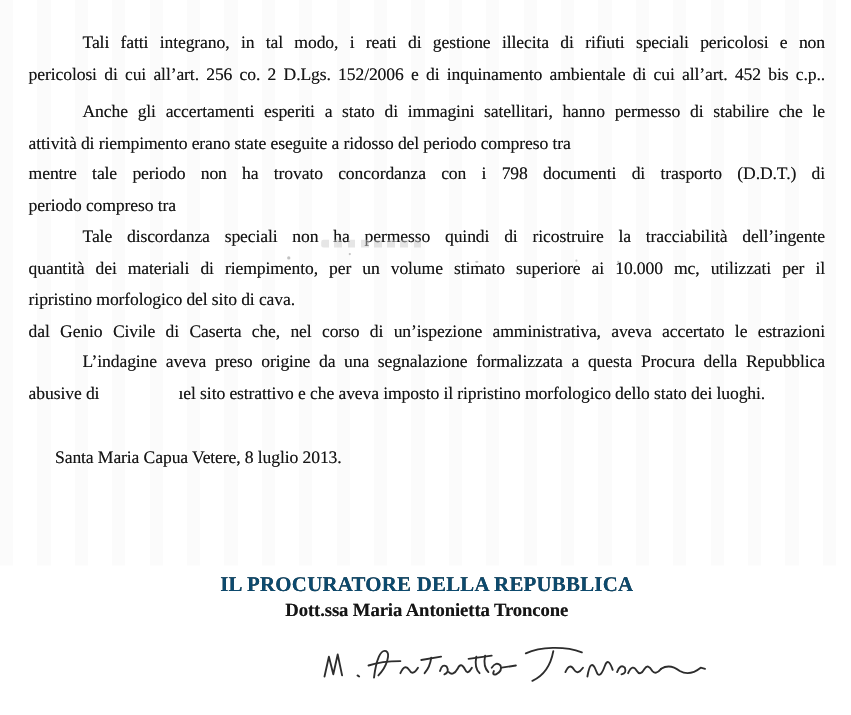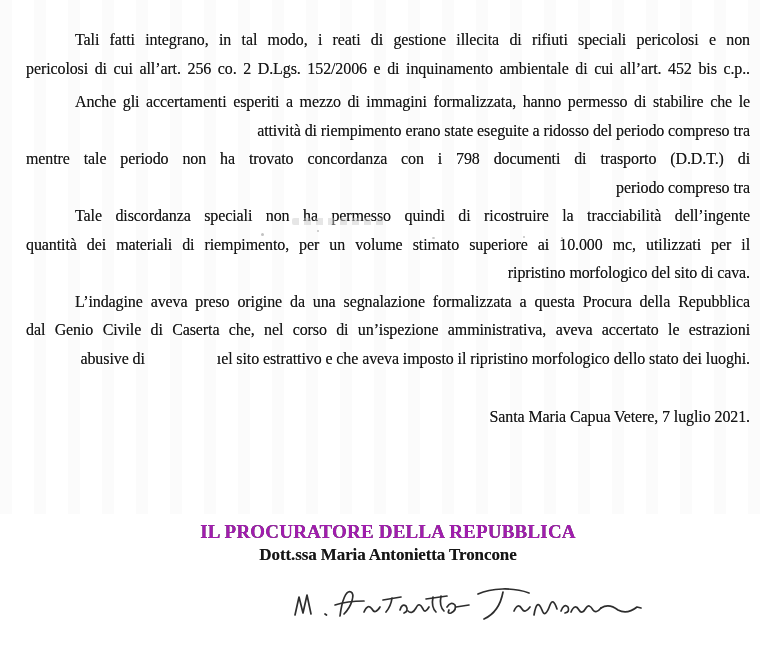--- a/index.html
+++ b/index.html
@@ -27,32 +27,32 @@
     position: absolute;
     left: 0; top: 0; right: 0;
     padding: 26px 24px 0 26px;
     font-size: 16px;
     line-height: 28.5px;
     letter-spacing: -0.1px;
     text-shadow: 0 0 0.4px rgba(0,0,0,0.55);
   }
   .line { min-height: 28.5px; }
   .jl { text-align: justify; text-align-last: justify; }
-  .ll { text-align: right; }
+  .ll { text-align: left; }
   .ind { padding-left: 49px; }
   .gap { display: inline-block; width: 72px; }
   .p2 { margin-top: 5px; }
   .dateline { margin-top: 30px; padding-left: 24px; }
   .sigblock { position: relative; margin-top: 88px; text-align: center; }
   .sig-title {
     font-weight: 700;
     font-size: 19px;
     line-height: 24px;
     letter-spacing: 0.2px;
-    color: #a21caf;
+    color: #0c4a6e;
     text-shadow: 0 0 0.5px rgba(0,0,0,0.8);
   }
   .sig-name { font-size: 17px; line-height: 22px; font-weight: bold; }
   .sig-svg {
     position: absolute;
     left: 288px; top: 584px;
     width: 360px; height: 48px;
   }
   
   .smudge {
@@ -80,44 +80,44 @@
   <div class="scan-texture"></div>
 
   <div class="content">
 
     <div class="para">
       <div class="line jl ind">Tali fatti integrano, in tal modo, i reati di gestione illecita di rifiuti speciali pericolosi e non</div>
       <div class="line jl">pericolosi di cui all’art. 256 co. 2 D.Lgs. 152/2006 e di inquinamento ambientale di cui all’art. 452 bis c.p..</div>
     </div>
 
     <div class="para p2">
-      <div class="line jl ind">Anche gli accertamenti esperiti a mezzo di immagini formalizzata, hanno permesso di stabilire che le</div>
+      <div class="line jl ind">Anche gli accertamenti esperiti a stato di immagini satellitari, hanno permesso di stabilire che le</div>
       <div class="line ll">attività di riempimento erano state eseguite a ridosso del periodo compreso tra</div>
     </div>
 
     <div class="para">
       <div class="line jl">mentre tale periodo non ha trovato concordanza con i 798 documenti di trasporto (D.D.T.) di</div>
       <div class="line ll">periodo compreso tra</div>
     </div>
 
     <div class="para">
       <div class="line jl ind">Tale discordanza speciali non ha permesso quindi di ricostruire la tracciabilità dell’ingente</div>
       <div class="line jl">quantità dei materiali di riempimento, per un volume stimato superiore ai 10.000 mc, utilizzati per il</div>
       <div class="line ll">ripristino morfologico del sito di cava.</div>
     </div>
 
     <div class="para">
+      <div class="line jl">dal Genio Civile di Caserta che, nel corso di un’ispezione amministrativa, aveva accertato le estrazioni</div>
       <div class="line jl ind">L’indagine aveva preso origine da una segnalazione formalizzata a questa Procura della Repubblica</div>
-      <div class="line jl">dal Genio Civile di Caserta che, nel corso di un’ispezione amministrativa, aveva accertato le estrazioni</div>
       <div class="line ll">
         <span>abusive di</span><span class="gap"></span><span>ıel sito estrattivo e che aveva imposto il ripristino morfologico dello stato dei luoghi.</span>
       </div>
     </div>
 
-    <div class="line ll dateline">Santa Maria Capua Vetere, 7 luglio 2021.</div>
+    <div class="line ll dateline">Santa Maria Capua Vetere, 8 luglio 2013.</div>
 
     <div class="sigblock">
       <div class="sig-title">IL PROCURATORE DELLA REPUBBLICA</div>
       <div class="sig-name">Dott.ssa Maria Antonietta Troncone</div>
     </div>
 
   </div>
 
   <div class="smudge"></div>
   <div class="speck s1"></div>

